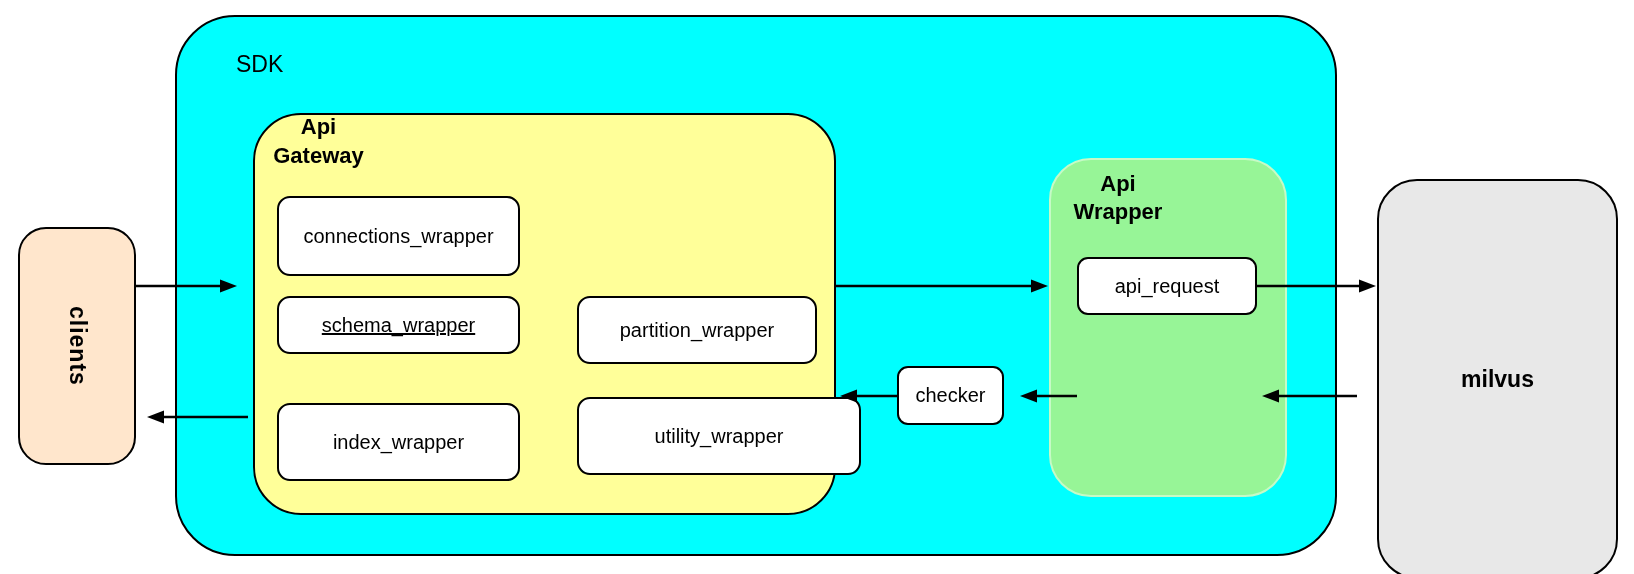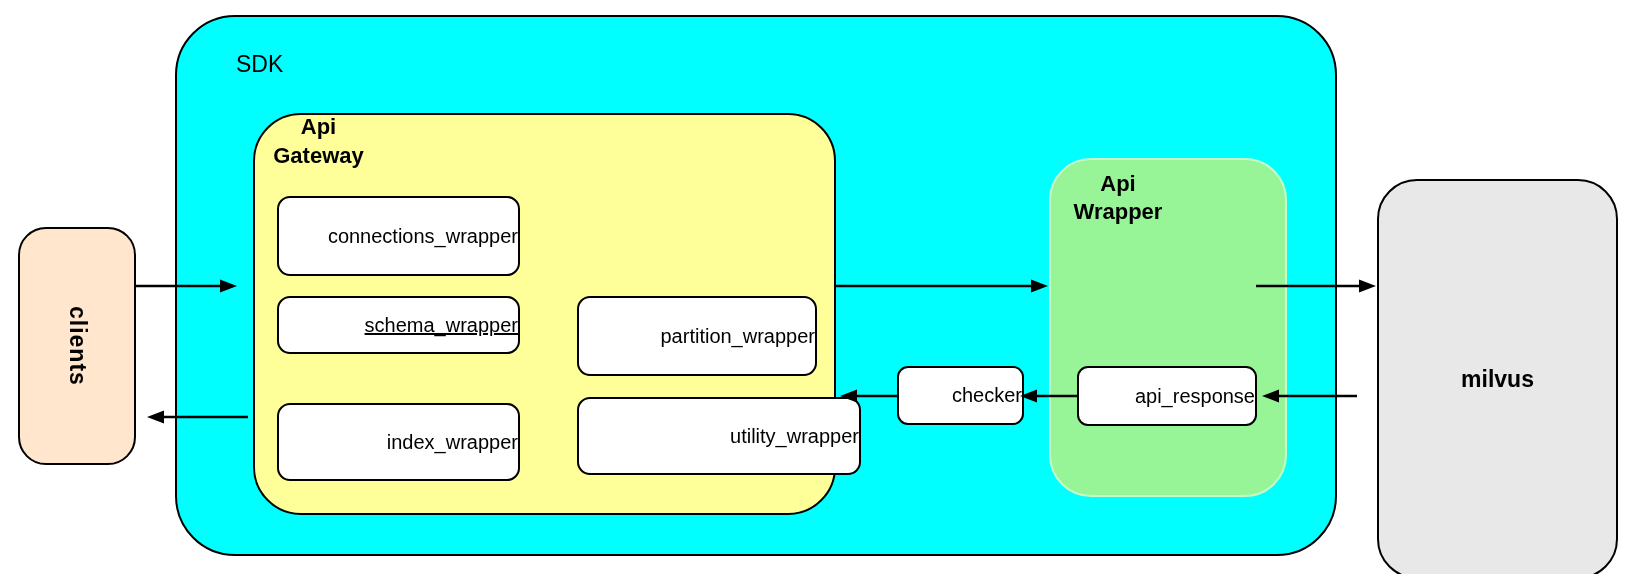--- a/index.html
+++ b/index.html
@@ -53,32 +53,32 @@
     background: #FFE6CC; border-radius: 28px;
     display: flex; align-items: center; justify-content: center;
   }
   .clients-label {
     writing-mode: vertical-rl;
     font-size: 23px; font-weight: bold; letter-spacing: 1px;
   }
   
   .wbox {
     background: #FFFFFF; border-radius: 13px;
-    display: flex; align-items: center; justify-content: flex-end;
+    display: flex; align-items: center; justify-content: center;
     font-size: 20px; text-align: center;
   }
   .b-connections { left: 277px; top: 196px; width: 243px; height: 80px; }
   .b-collections { left: 577px; top: 196px; width: 240px; height: 80px; }
   .b-schema      { left: 277px; top: 296px; width: 243px; height: 58px; text-decoration: underline; }
-  .b-partition   { left: 577px; top: 296px; width: 240px; height: 80px; }
+  .b-partition   { left: 577px; top: 296px; width: 240px; height: 68px; }
   .b-index       { left: 277px; top: 403px; width: 243px; height: 78px; }
   .b-utility     { left: 577px; top: 397px; width: 284px; height: 78px; }
   .b-request     { left: 1077px; top: 257px; width: 180px; height: 58px; border-radius: 11px; }
   .b-response    { left: 1077px; top: 366px; width: 180px; height: 60px; border-radius: 11px; }
-  .b-checker     { left: 897px;  top: 366px; width: 127px; height: 59px; border-radius: 11px; }
+  .b-checker     { left: 897px;  top: 366px; width: 107px; height: 59px; border-radius: 11px; }
   
   .arrow-layer {
     position: absolute; left: 0; top: 0; width: 1634px; height: 574px;
     pointer-events: none; z-index: 10;
   }
   .arrow-layer line { stroke: #000000; stroke-width: 2.5px; }
   .arrow-layer polygon { fill: #000000; }
 </style>
 </head>
 <body>
@@ -109,22 +109,22 @@
   <div class="node wbox b-utility">
     <span>utility_wrapper</span>
   </div>
 
   <div class="node api-gateway"></div>
   <div class="api-gateway-title">
     <div>Api</div>
     <div>Wrapper</div>
   </div>
 
-  <div class="node wbox b-response">
-    <span>api_response</span>
+  <div class="node wbox b-request">
+    <span>api_request</span>
   </div>
 
   <div class="node wbox b-checker">
     <span>checker</span>
   </div>
 
   <div class="node clients">
     <span class="clients-label">clients</span>
   </div>
 

